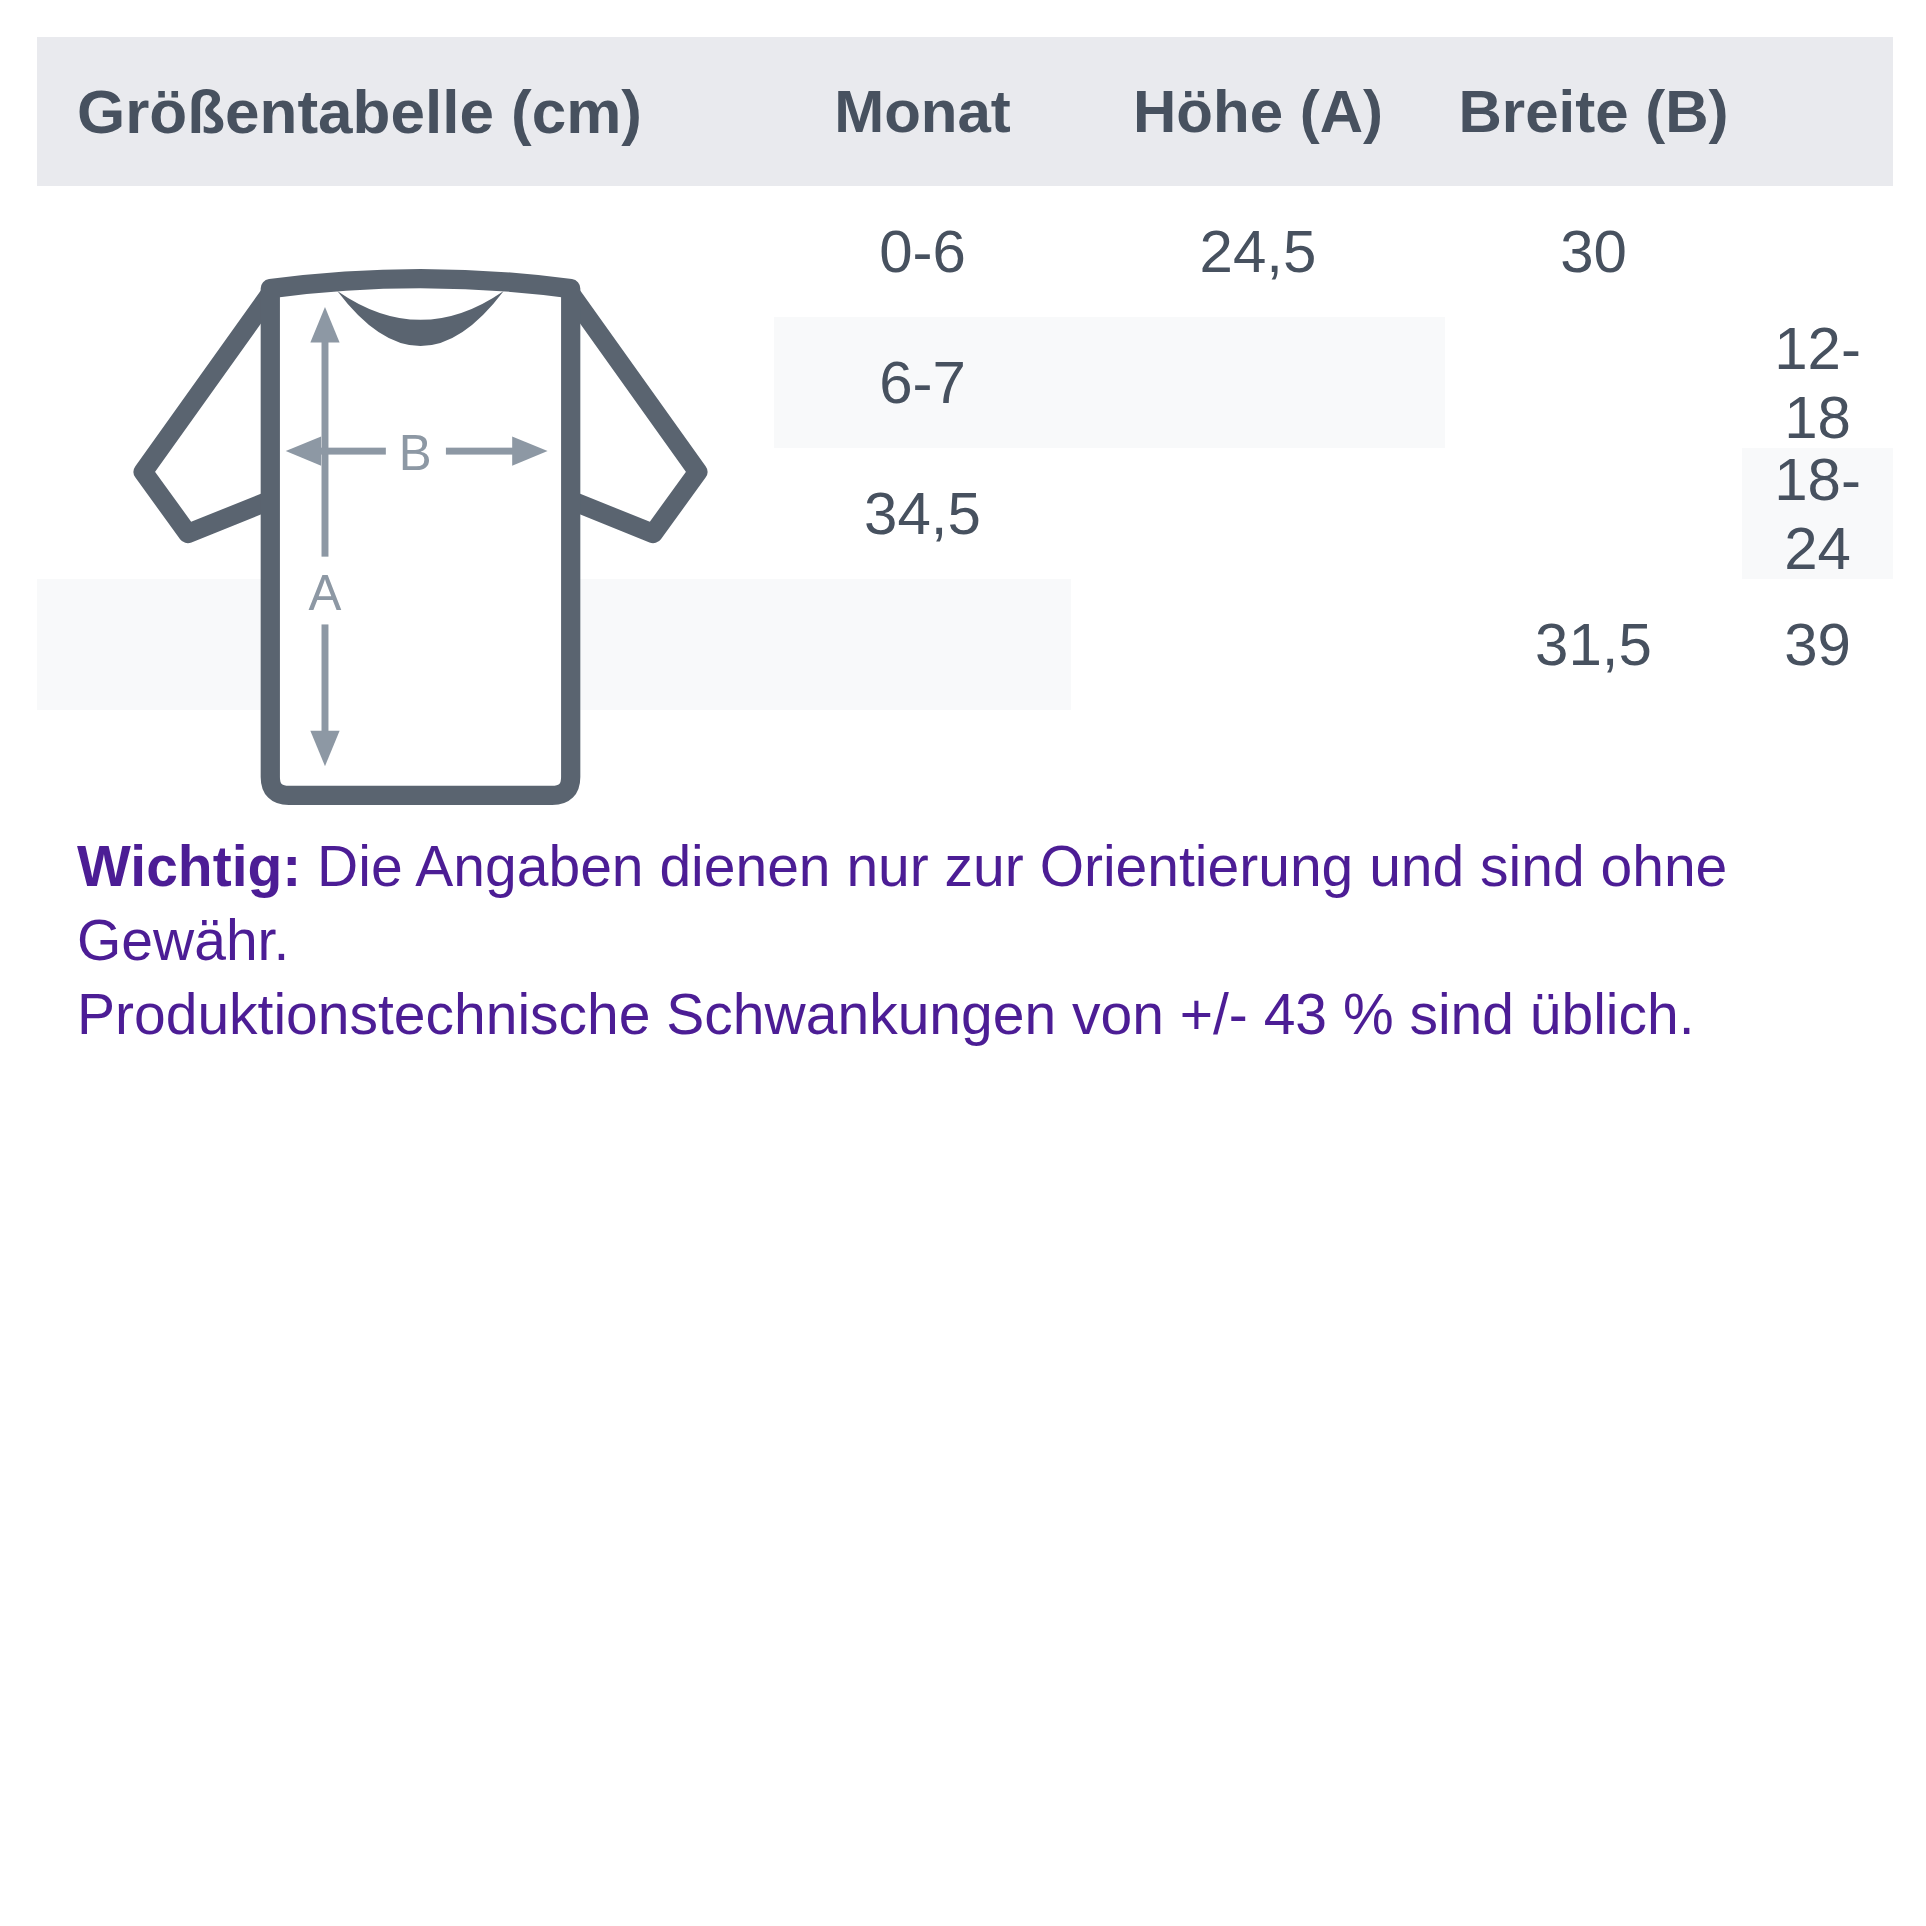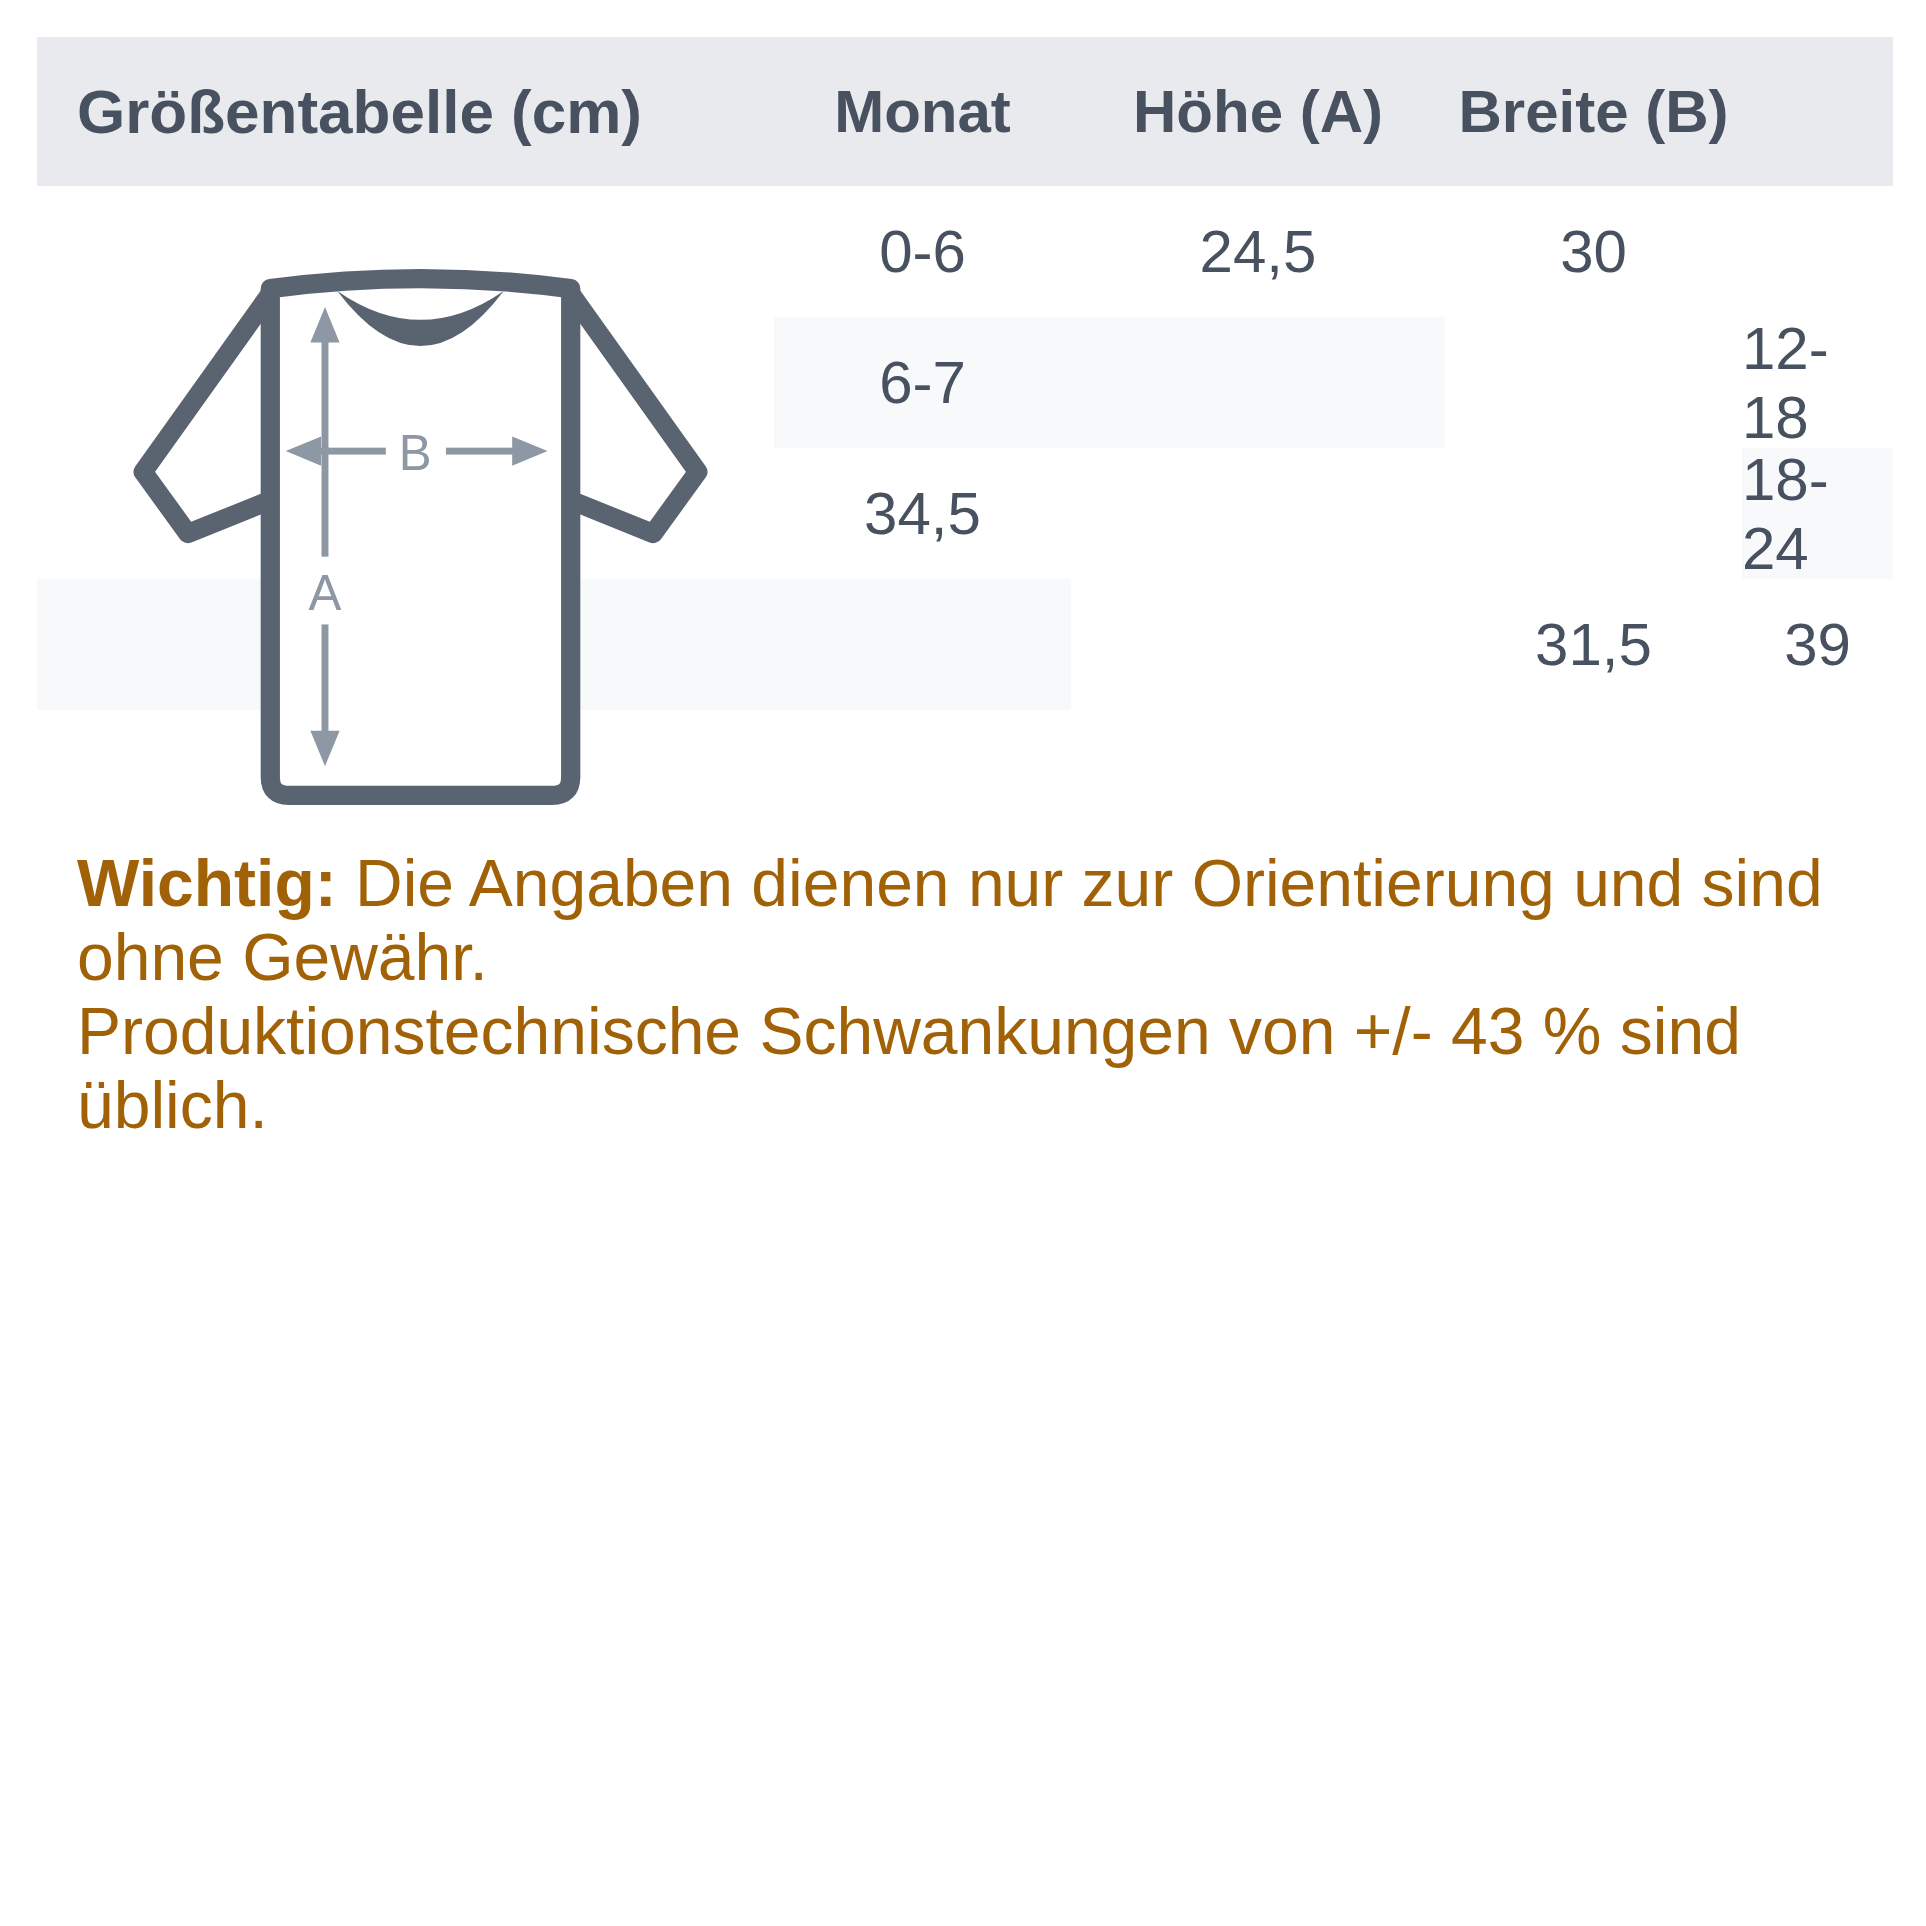--- a/index.html
+++ b/index.html
@@ -13,38 +13,38 @@
   
   #size-table{
     position:absolute;left:37px;top:37px;
     display:grid;
     grid-template-columns:737px 297px 374px 297px 151px;
     grid-template-rows:149px repeat(5,131px);
     width:1855px;
   }
   .cell{
     display:flex;align-items:center;justify-content:center;
-    font-size:60px;color:#47515f;
+    font-size:60px;color:#47515f;text-align:center;
   }
   .cell.head{
     background:#e9eaee;
     font-weight:bold;font-size:60px;color:#47515f;
   }
   .cell.title-cell{
     justify-content:flex-start;
     padding-left:40px;box-sizing:border-box;
     font-size:62px;
   }
   .cell.stripe{background:#f8f9fa;}
   
   #tshirt-wrap{position:absolute;left:116px;top:247px;width:609px;height:570px;}
   
   #note{
-    position:absolute;left:77px;top:846px;width:1788px;
-    font-size:66px;line-height:74px;color:#a16207;
+    position:absolute;left:77px;top:829px;width:1788px;
+    font-size:57px;line-height:74px;color:#4c1d95;
   }
   #note .b{font-weight:bold;}
 </style>
 </head>
 <body>
 
 <div id="page">
 
   <div id="size-table">
 

